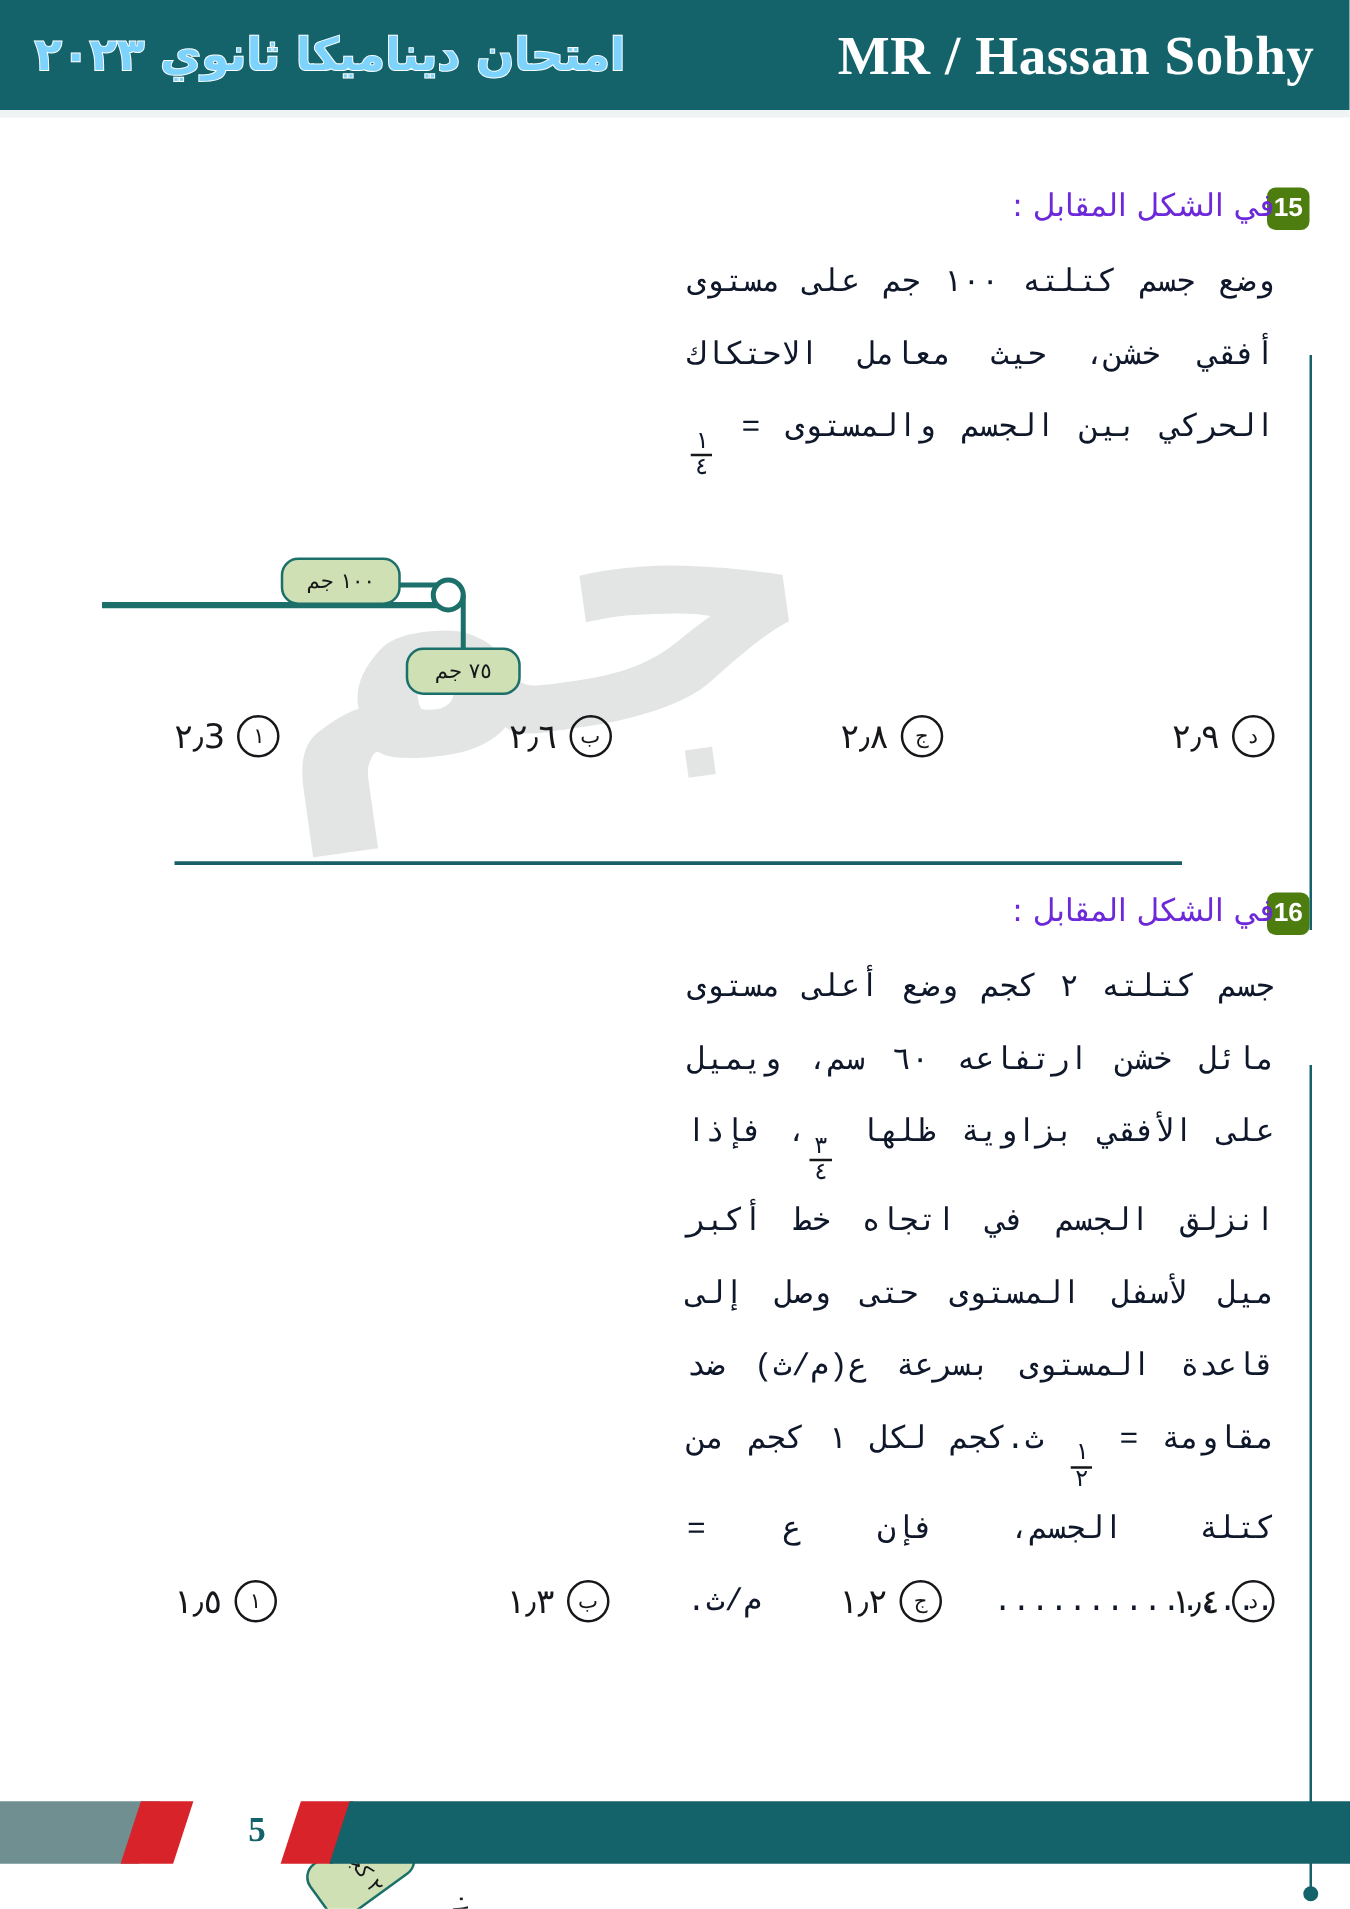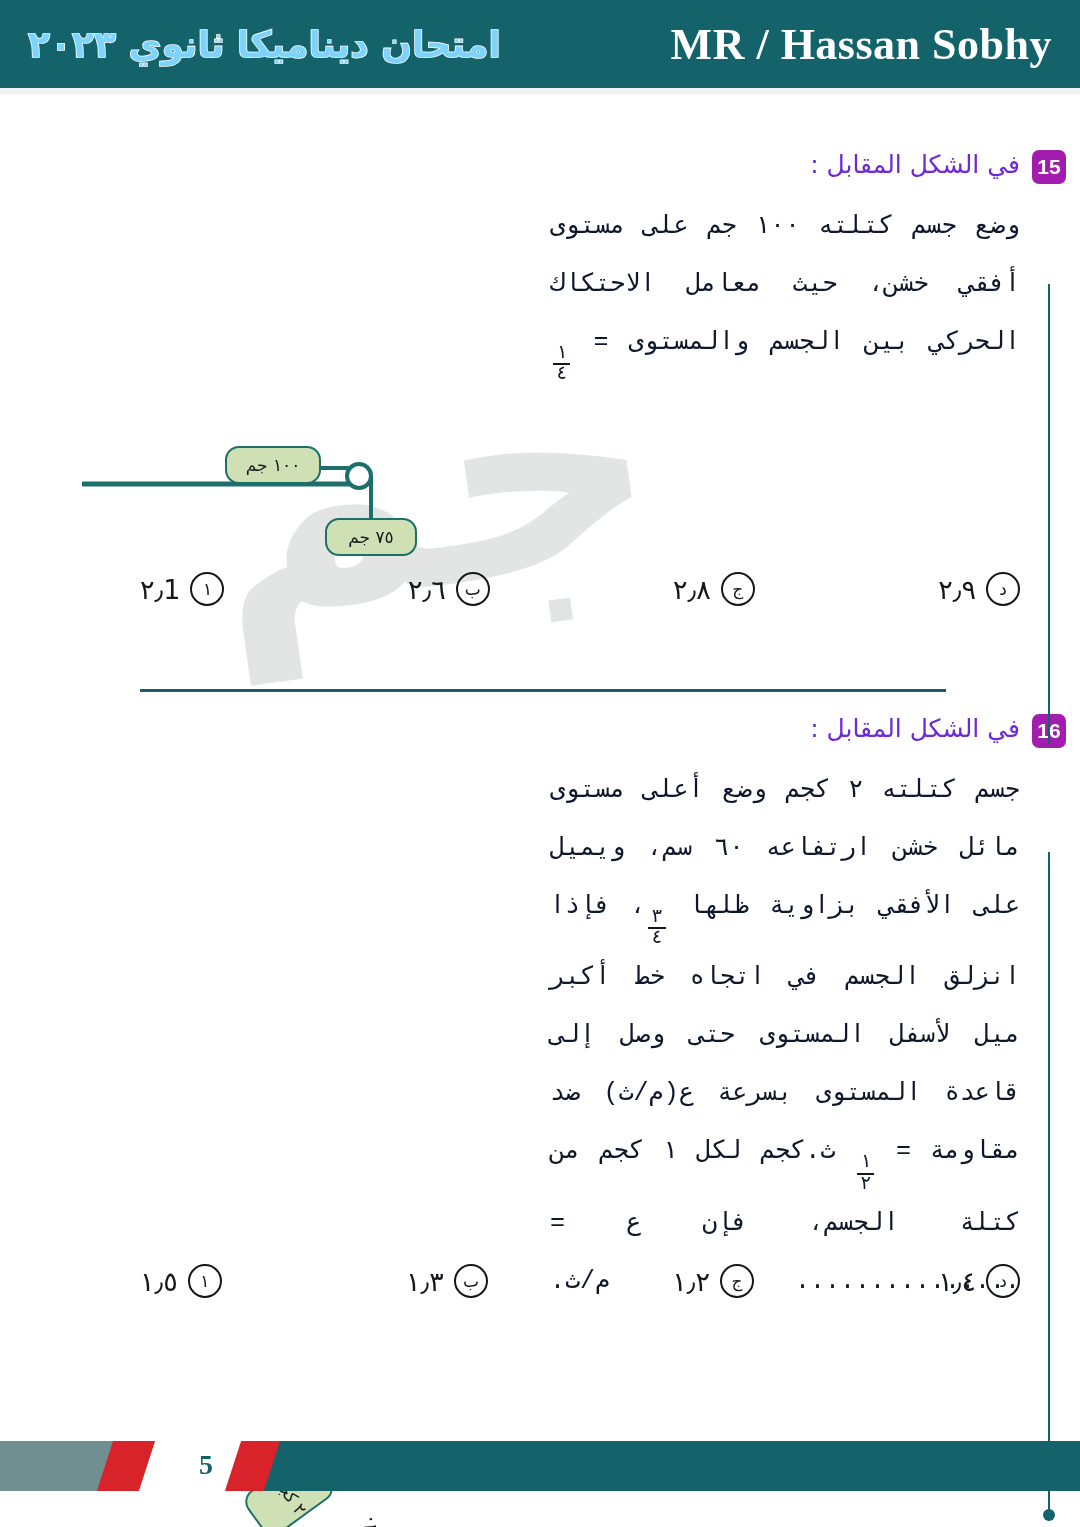--- a/index.html
+++ b/index.html
@@ -86,24 +86,24 @@
     z-index: 2;
   }
 
   .question-block { position: absolute; width: 1080px; }
   #q15-block { top: 56px; }
   #q16-block { top: 620px; }
 
   
   .q-badge {
     position: absolute;
-    right: 14px;
+    right: 32px;
     width: 34px;
     height: 34px;
-    background: #a21caf;
+    background: #4d7c0f;
     border-radius: 7px;
     color: #ffffff;
     font-family: "Liberation Sans", sans-serif;
     font-weight: bold;
     font-size: 21px;
     line-height: 34px;
     text-align: center;
     direction: ltr;
   }
   .rail-line {
@@ -330,21 +330,21 @@
       <div class="option">
         <span class="option-key">ج</span>
         <span class="option-val">٢٫٨</span>
       </div>
       <div class="option">
         <span class="option-key">ب</span>
         <span class="option-val">٢٫٦</span>
       </div>
       <div class="option">
         <span class="option-key">١</span>
-        <span class="option-val">٢٫1</span>
+        <span class="option-val">٢٫3</span>
       </div>
     </div>
   </div>
 
   <div class="divider"></div>
 
   <div class="question-block" id="q16-block">
 
     <div class="q-badge">16</div>
     <div class="q-heading">في الشكل المقابل :</div>

